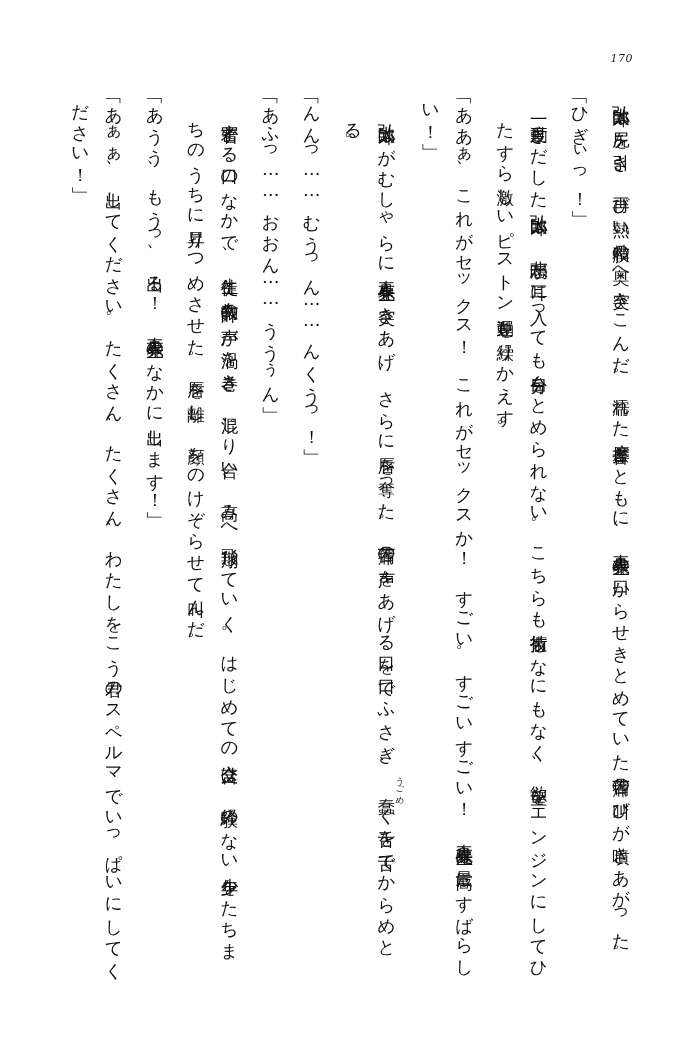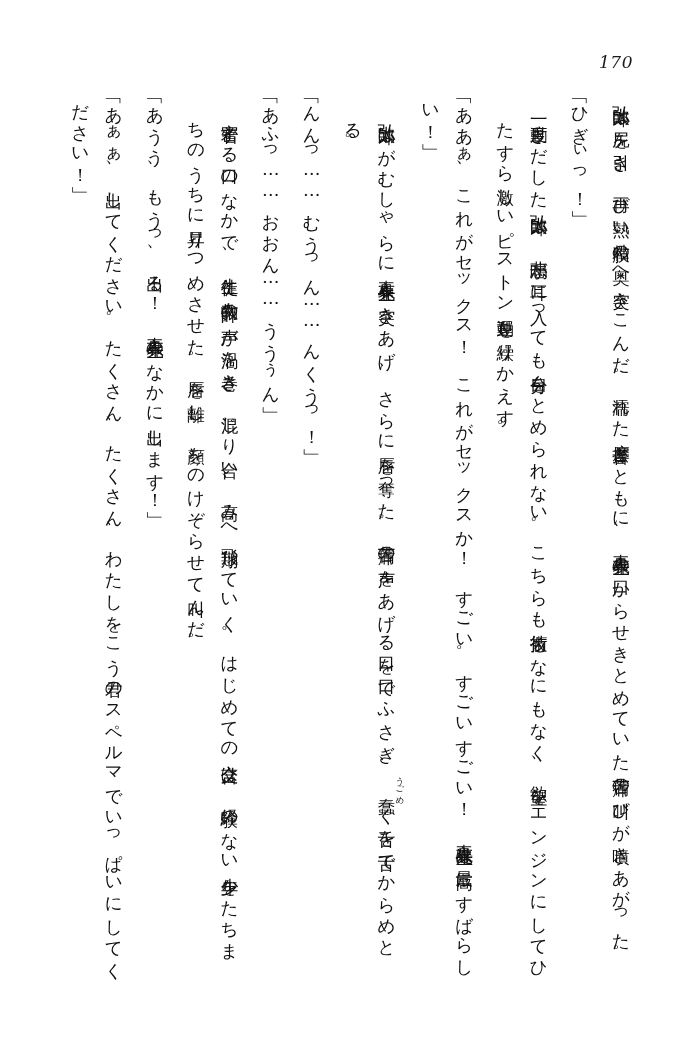--- a/index.html
+++ b/index.html
@@ -19,21 +19,21 @@
     width: 695px;
     height: 1050px;
     background: #ffffff;
   }
   .page-number {
     position: absolute;
     top: 52px;
     right: 62px;
     font-family: "DejaVu Serif", "Liberation Serif", serif;
     font-style: italic;
-    font-size: 17px;
+    font-size: 11px;
     letter-spacing: 0.5px;
     color: #1a1a1a;
     text-align: right;
   }
   .body-text {
     position: absolute;
     top: 92px;
     left: 55px;
     right: 58px;
     height: 880px;

